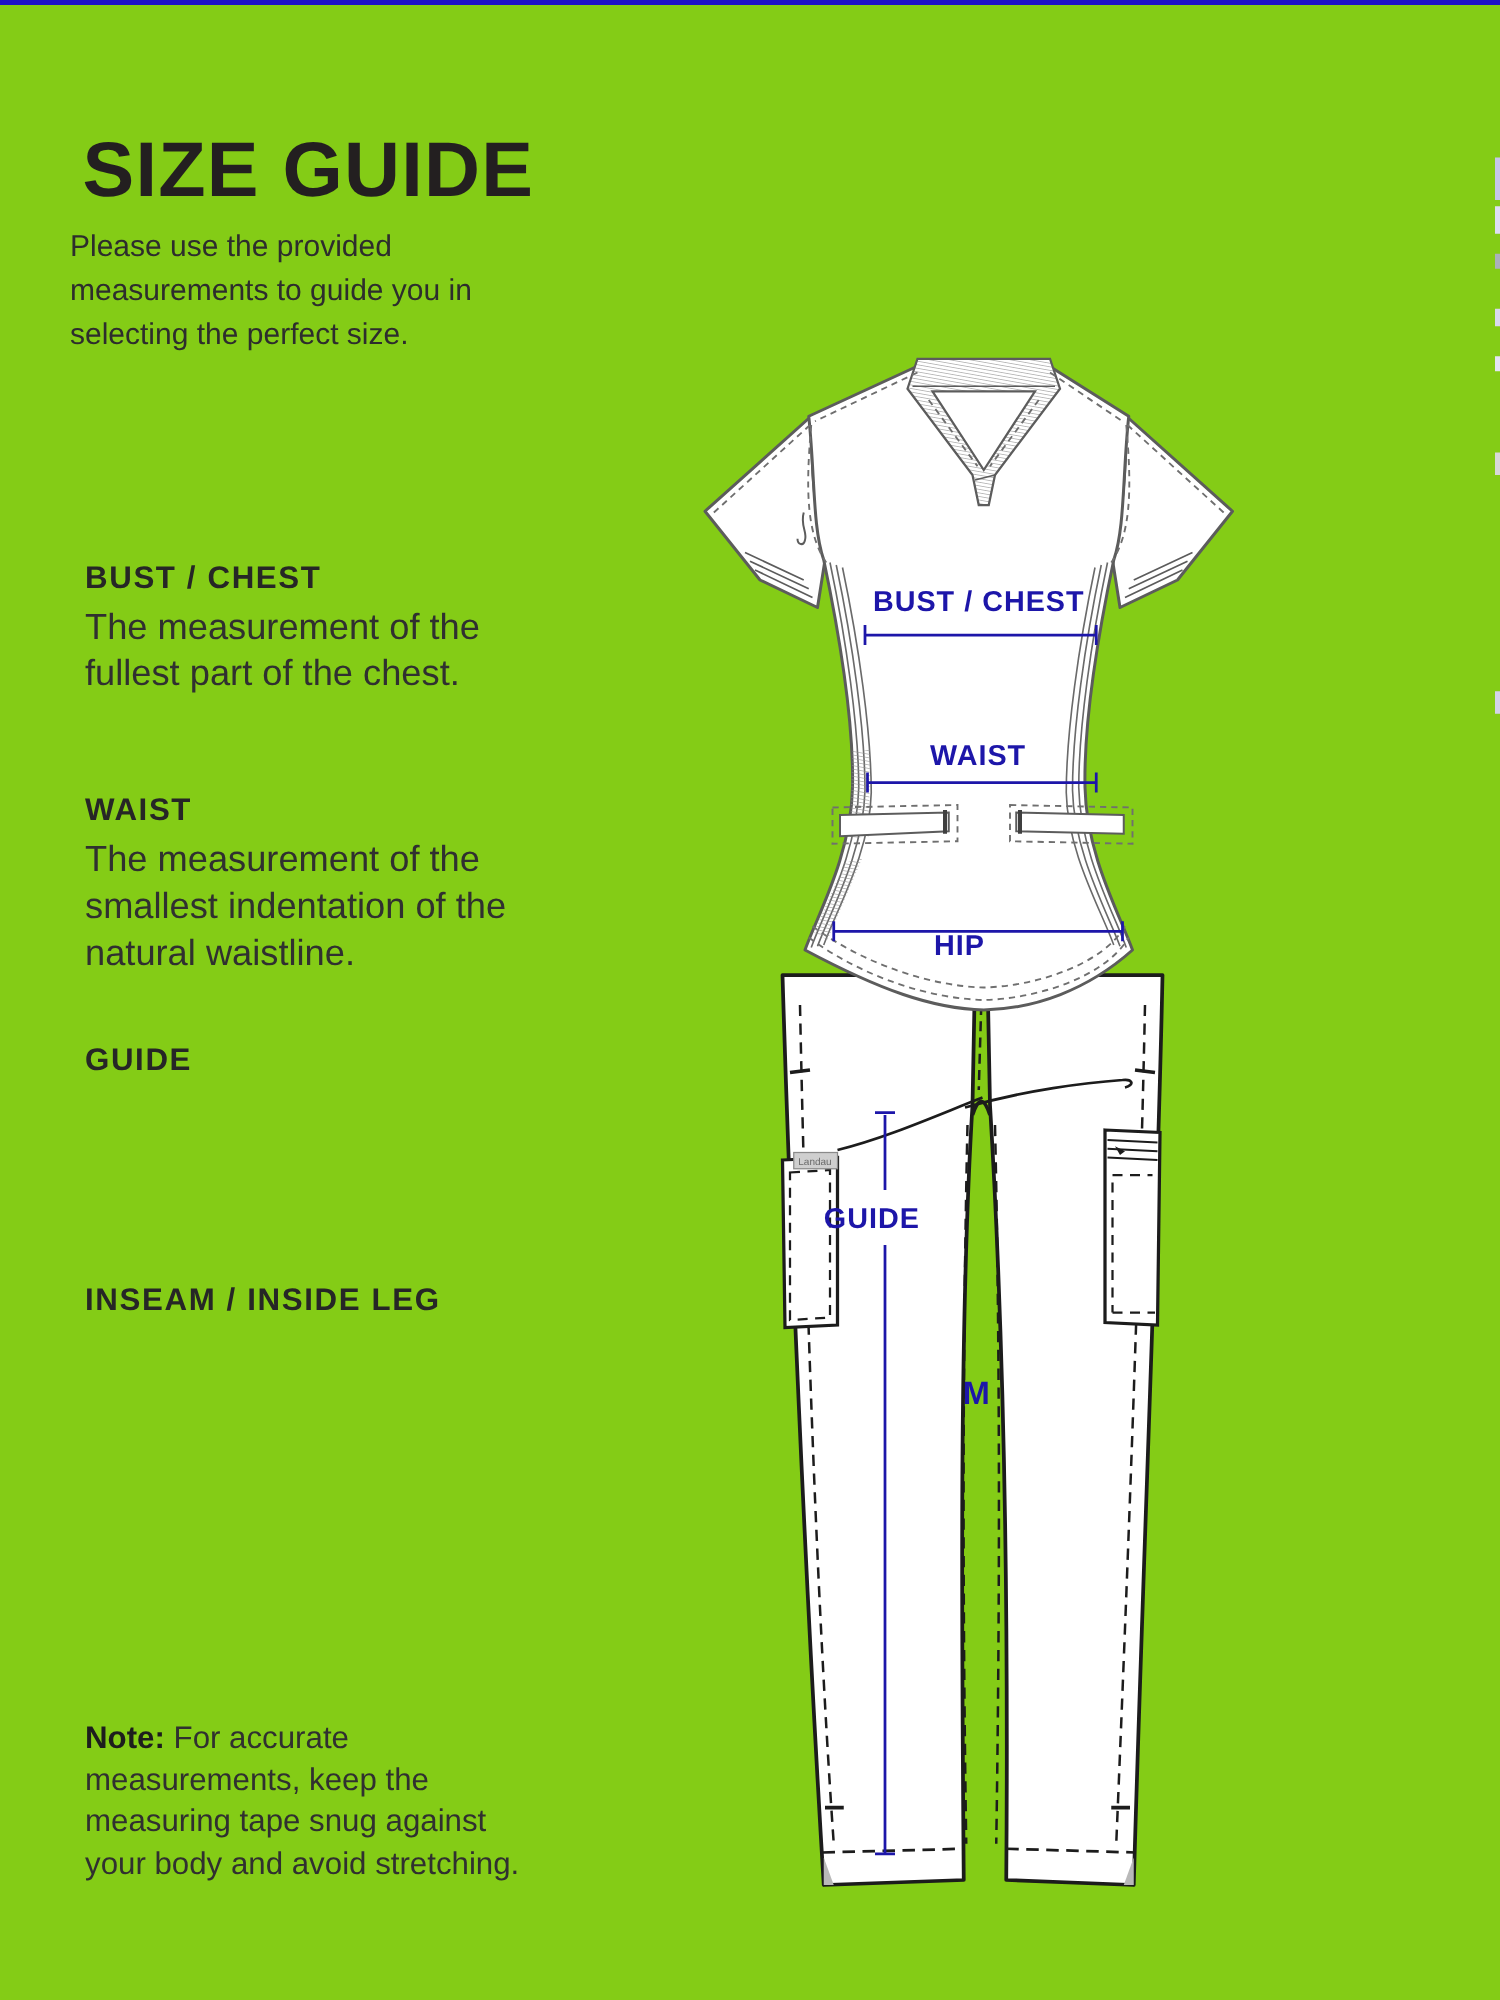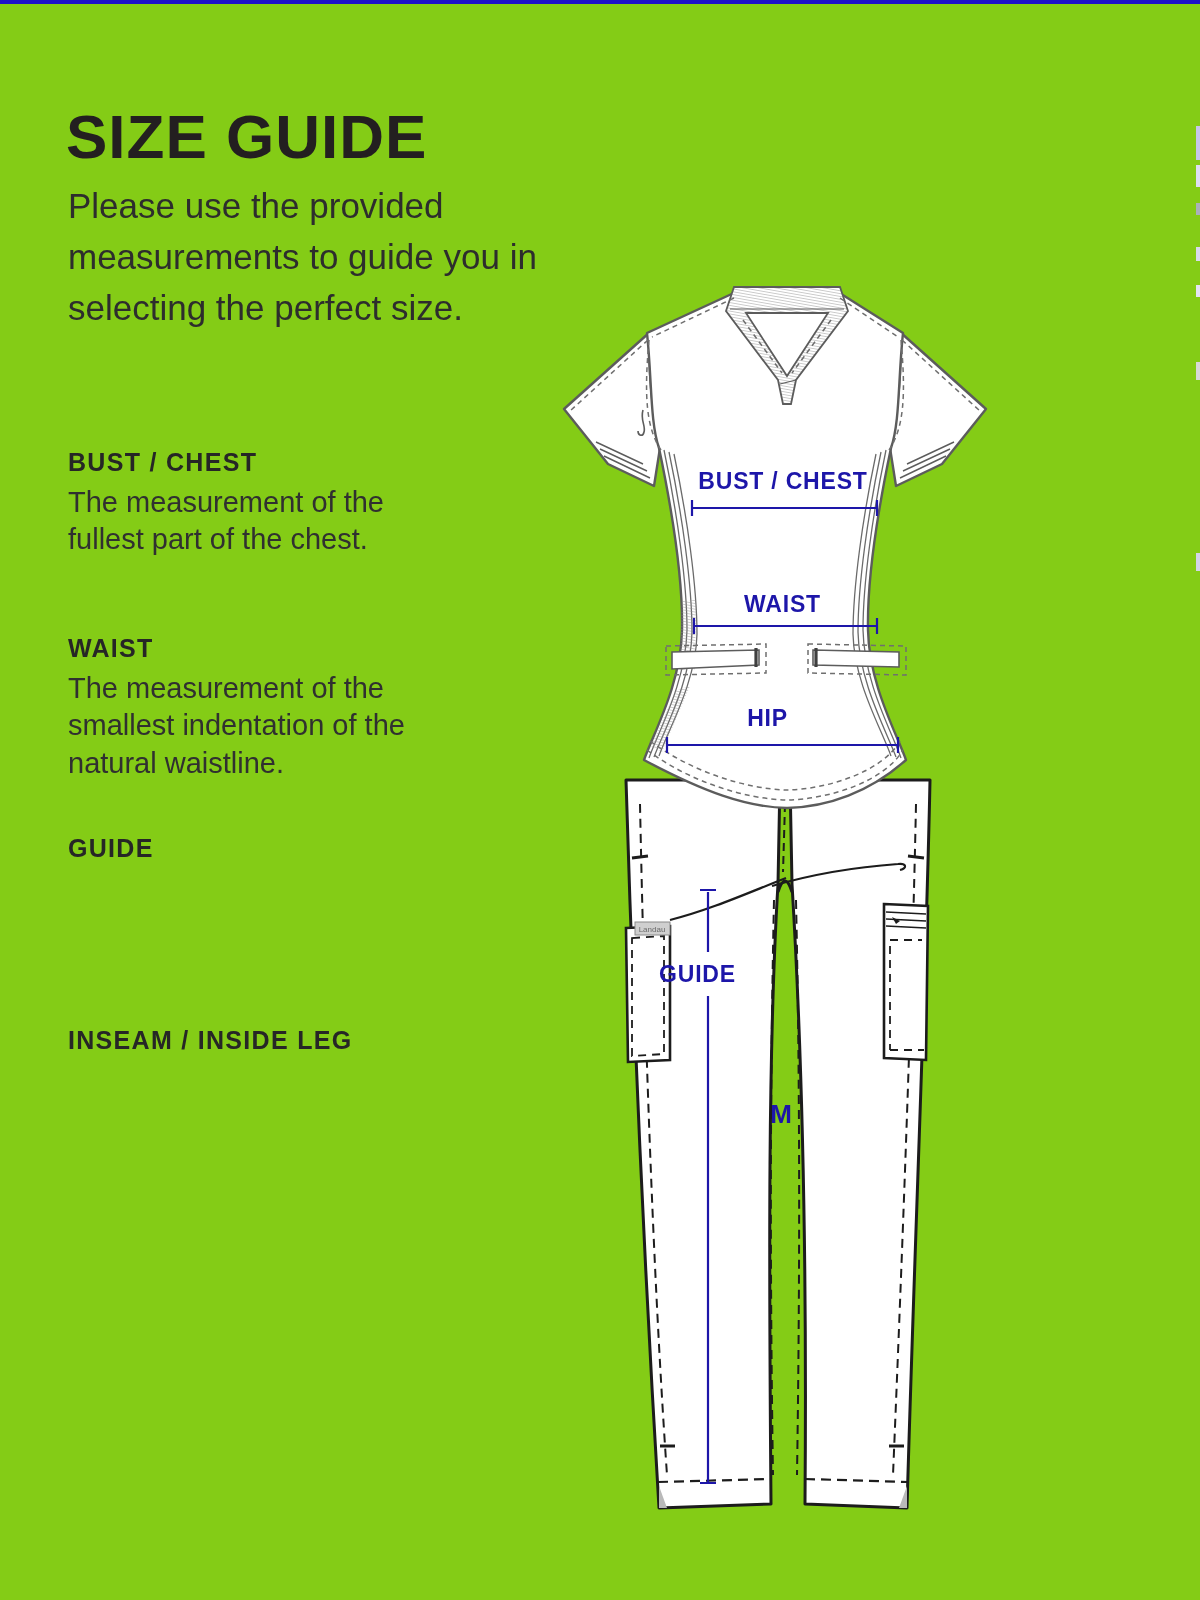--- a/index.html
+++ b/index.html
@@ -1,21 +1,21 @@
 <!DOCTYPE html>
 <html><head>
 <meta charset="utf-8">
 <style>
   html,body{margin:0;padding:0;background:#ffffff;}
   #page{position:relative;width:1200px;height:1600px;background:#84cc16;overflow:hidden;
         font-family:"Liberation Sans", sans-serif;color:#2e2e2e;}
   .abs{position:absolute;}
   #top-line{left:0;top:0;width:1200px;height:4px;background:#1e12c8;}
   #title{left:66px;top:64px;font-size:62px;font-weight:bold;letter-spacing:1px;color:#231f20;line-height:1;}
-  #intro{left:68px;top:181px;font-size:35px;line-height:1.45;color:#2d2d2d;white-space:pre-line;}
+  #intro{left:56px;top:181px;font-size:24px;line-height:1.45;color:#2d2d2d;white-space:pre-line;}
   .sec-head{left:68px;font-size:25px;font-weight:bold;letter-spacing:1.3px;color:#262626;}
   .sec-body{left:68px;font-size:29px;line-height:1.29;color:#303030;white-space:pre-line;}
   #note{left:68px;top:1374px;font-size:25px;line-height:1.34;color:#303030;white-space:pre-line;}
   #note strong{color:#1d1d1d;}
   .dim-label{position:absolute;font-size:23px;font-weight:bold;letter-spacing:0.8px;
              color:#1d16a9;text-align:center;line-height:1.1;}
   #m-label{font-size:26px;letter-spacing:0;}
   .edge{position:absolute;left:1196px;width:4px;}
 </style>
 </head>
@@ -36,20 +36,24 @@
 
   <div class="abs sec-head" style="top:634px">WAIST</div>
   <div class="abs sec-body" style="top:670px">The measurement of the
 smallest indentation of the
 natural waistline.</div>
 
   <div class="abs sec-head" style="top:834px">GUIDE</div>
 
   <div class="abs sec-head" style="top:1026px">INSEAM / INSIDE LEG</div>
 
+  <div id="note" class="abs"><strong>Note:</strong><span> For accurate
+measurements, keep the
+measuring tape snug against
+your body and avoid stretching.</span></div>
 
   <svg class="abs" style="left:540px;top:280px" width="470" height="1240" viewBox="0 0 470 1240">
     <defs>
       <pattern id="rib" patternUnits="userSpaceOnUse" width="2.8" height="2.8" patternTransform="rotate(100)">
         <line x1="0" y1="0" x2="0" y2="2.8" stroke="#8f8f8f" stroke-width="0.9"></line>
       </pattern>
     </defs>
 
     <g>
       <g stroke="#1c1c1c" stroke-width="3" fill="#ffffff" stroke-linejoin="round">
@@ -143,21 +147,21 @@
     <g stroke="#1d16a9" stroke-width="2.2" fill="none">
       <path d="M 152,228 L 337,228 M 152,220 L 152,236 M 337,220 L 337,236"></path>
       <path d="M 154,346 L 337,346 M 154,338 L 154,354 M 337,338 L 337,354"></path>
       <path d="M 127,465 L 358,465 M 127,457 L 127,473 M 358,457 L 358,473"></path>
       <path d="M 168,612 L 168,672 M 168,716 L 168,1203 M 160,610 L 176,610 M 160,1203 L 176,1203"></path>
     </g>
   </svg>
 
   <div class="dim-label" style="left:688px;top:469px;width:190px">BUST / CHEST</div>
   <div class="dim-label" style="left:690px;top:592px;width:185px">WAIST</div>
-  <div class="dim-label" style="left:675px;top:706px;width:185px">HIP</div>
+  <div class="dim-label" style="left:675px;top:744px;width:185px">HIP</div>
   <div class="dim-label" style="left:615px;top:962px;width:165px">GUIDE</div>
   <div class="dim-label" id="m-label" style="left:761px;top:1100px;width:40px">M</div>
 
   <div>
     <div class="edge" style="top:126px;height:34px;background:#c6c6ec"></div>
     <div class="edge" style="top:165px;height:22px;background:#dedef4"></div>
     <div class="edge" style="top:203px;height:12px;background:#aab0bb"></div>
     <div class="edge" style="top:247px;height:14px;background:#d9d9ef"></div>
     <div class="edge" style="top:285px;height:12px;background:#e4e4f4"></div>
     <div class="edge" style="top:362px;height:18px;background:#d8d8d8"></div>

